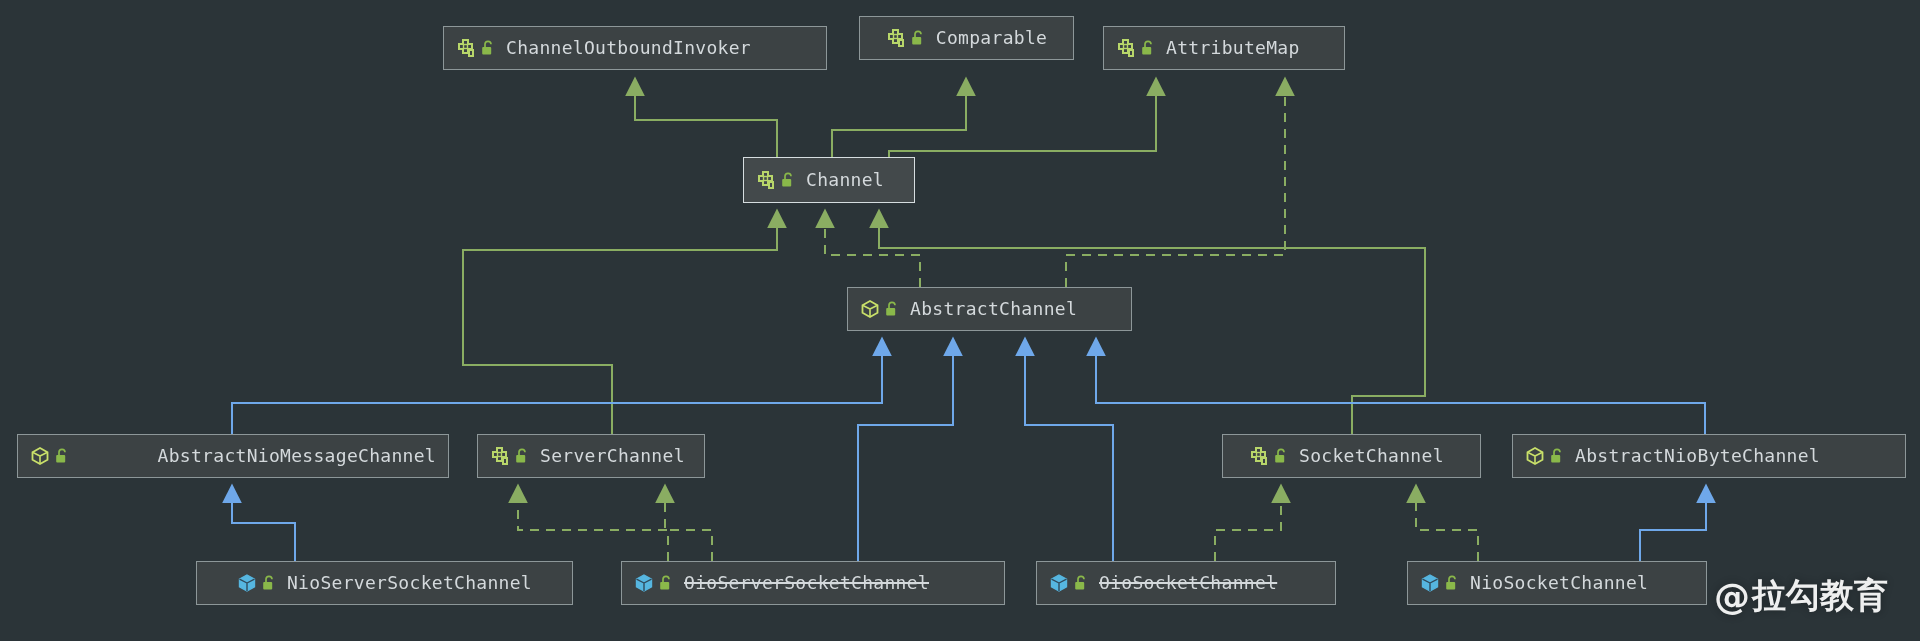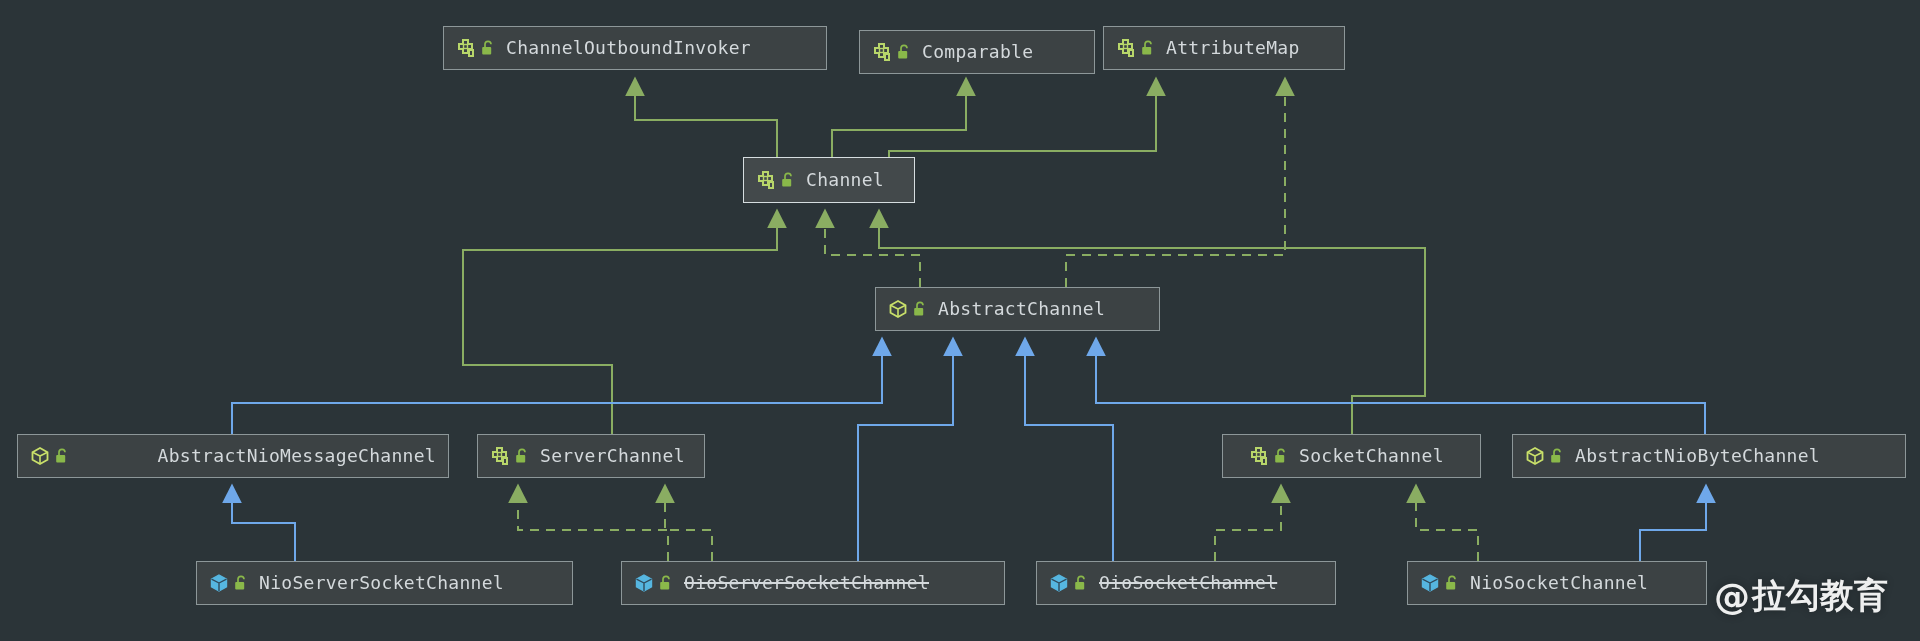--- a/index.html
+++ b/index.html
@@ -148,21 +148,21 @@
               <rect x="7.5" y="6.5" width="4" height="4" fill="none" stroke="#b8d66a" stroke-width="1.4"></rect>
               <rect x="13" y="12" width="4" height="6" fill="none" stroke="#b8d66a" stroke-width="2"></rect>
             </svg></span>
           <span class="icon-lock"><svg viewBox="0 0 13 16" width="13" height="16">
               <path d="M4 7 V4.3 A3 3 0 0 1 10 4.3" fill="none" stroke="#8ab84a" stroke-width="1.7"></path>
               <rect x="1.2" y="7" width="9" height="7.6" rx="1" fill="#8ab84a"></rect>
             </svg></span>
         </span>
         <span class="label">ChannelOutboundInvoker</span>
       </div>
-      <div class="node" style="left: 859px; top: 30px; width: 236px; height: 44px;">
+      <div class="node" style="left: 859px; top: 16px; width: 215px; height: 44px; justify-content: center;">
         <span class="icons">
           <span class="icon-type"><svg viewBox="0 0 20 20" width="20" height="20">
               <path d="M7 2 h5 v4 h4 v5 h-4 v4 h-5 v-4 h-4 v-5 h4 z" fill="none" stroke="#b8d66a" stroke-width="2"></path>
               <rect x="7.5" y="6.5" width="4" height="4" fill="none" stroke="#b8d66a" stroke-width="1.4"></rect>
               <rect x="13" y="12" width="4" height="6" fill="none" stroke="#b8d66a" stroke-width="2"></rect>
             </svg></span>
           <span class="icon-lock"><svg viewBox="0 0 13 16" width="13" height="16">
               <path d="M4 7 V4.3 A3 3 0 0 1 10 4.3" fill="none" stroke="#8ab84a" stroke-width="1.7"></path>
               <rect x="1.2" y="7" width="9" height="7.6" rx="1" fill="#8ab84a"></rect>
             </svg></span>
@@ -190,21 +190,21 @@
               <rect x="7.5" y="6.5" width="4" height="4" fill="none" stroke="#b8d66a" stroke-width="1.4"></rect>
               <rect x="13" y="12" width="4" height="6" fill="none" stroke="#b8d66a" stroke-width="2"></rect>
             </svg></span>
           <span class="icon-lock"><svg viewBox="0 0 13 16" width="13" height="16">
               <path d="M4 7 V4.3 A3 3 0 0 1 10 4.3" fill="none" stroke="#8ab84a" stroke-width="1.7"></path>
               <rect x="1.2" y="7" width="9" height="7.6" rx="1" fill="#8ab84a"></rect>
             </svg></span>
         </span>
         <span class="label">Channel</span>
       </div>
-      <div class="node" style="left: 847px; top: 287px; width: 285px; height: 44px; margin-left: 28px;">
+      <div class="node" style="left: 847px; top: 287px; width: 285px; height: 44px;">
         <span class="icons">
           <span class="icon-type"><svg viewBox="0 0 20 20" width="20" height="20">
               <path d="M10 2 L17.5 6.2 L17.5 13.8 L10 18 L2.5 13.8 L2.5 6.2 Z" fill="none" stroke="#c9e06a" stroke-width="1.8"></path>
               <path d="M10 10 L17.5 6.2 M10 10 L2.5 6.2 M10 10 L10 18" fill="none" stroke="#c9e06a" stroke-width="1.6"></path>
             </svg></span>
           <span class="icon-lock"><svg viewBox="0 0 13 16" width="13" height="16">
               <path d="M4 7 V4.3 A3 3 0 0 1 10 4.3" fill="none" stroke="#8ab84a" stroke-width="1.7"></path>
               <rect x="1.2" y="7" width="9" height="7.6" rx="1" fill="#8ab84a"></rect>
             </svg></span>
         </span>
@@ -257,21 +257,21 @@
               <path d="M10 2 L17.5 6.2 L17.5 13.8 L10 18 L2.5 13.8 L2.5 6.2 Z" fill="none" stroke="#c9e06a" stroke-width="1.8"></path>
               <path d="M10 10 L17.5 6.2 M10 10 L2.5 6.2 M10 10 L10 18" fill="none" stroke="#c9e06a" stroke-width="1.6"></path>
             </svg></span>
           <span class="icon-lock"><svg viewBox="0 0 13 16" width="13" height="16">
               <path d="M4 7 V4.3 A3 3 0 0 1 10 4.3" fill="none" stroke="#8ab84a" stroke-width="1.7"></path>
               <rect x="1.2" y="7" width="9" height="7.6" rx="1" fill="#8ab84a"></rect>
             </svg></span>
         </span>
         <span class="label">AbstractNioByteChannel</span>
       </div>
-      <div class="node" style="left: 196px; top: 561px; width: 377px; height: 44px;">
+      <div class="node" style="left: 196px; top: 561px; width: 377px; height: 44px; justify-content: center;">
         <span class="icons">
           <span class="icon-type"><svg viewBox="0 0 20 20" width="20" height="20">
               <path d="M10 2 L17.5 6.2 L17.5 13.8 L10 18 L2.5 13.8 L2.5 6.2 Z" fill="#56b6e0" stroke="#56b6e0" stroke-width="1.4"></path>
               <path d="M10 10 L17.5 6.2 M10 10 L2.5 6.2 M10 10 L10 18" fill="none" stroke="#2f4a5c" stroke-width="1.4"></path>
             </svg></span>
           <span class="icon-lock"><svg viewBox="0 0 13 16" width="13" height="16">
               <path d="M4 7 V4.3 A3 3 0 0 1 10 4.3" fill="none" stroke="#8ab84a" stroke-width="1.7"></path>
               <rect x="1.2" y="7" width="9" height="7.6" rx="1" fill="#8ab84a"></rect>
             </svg></span>
         </span>

